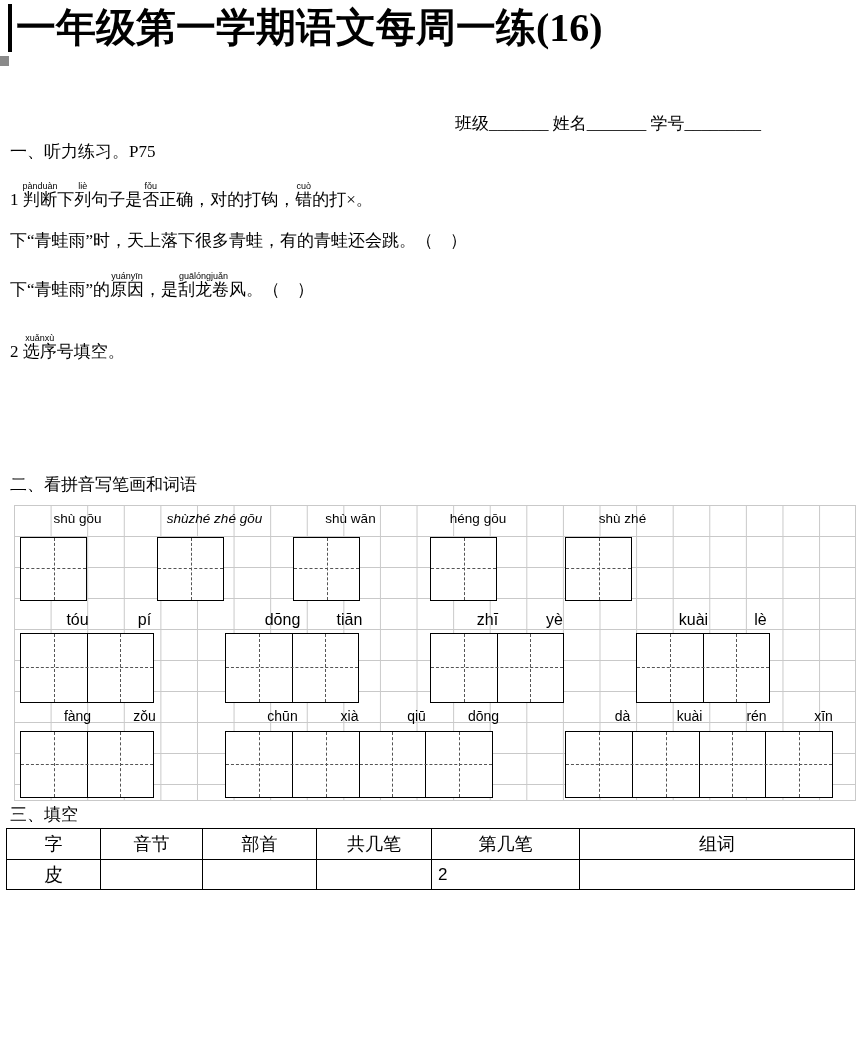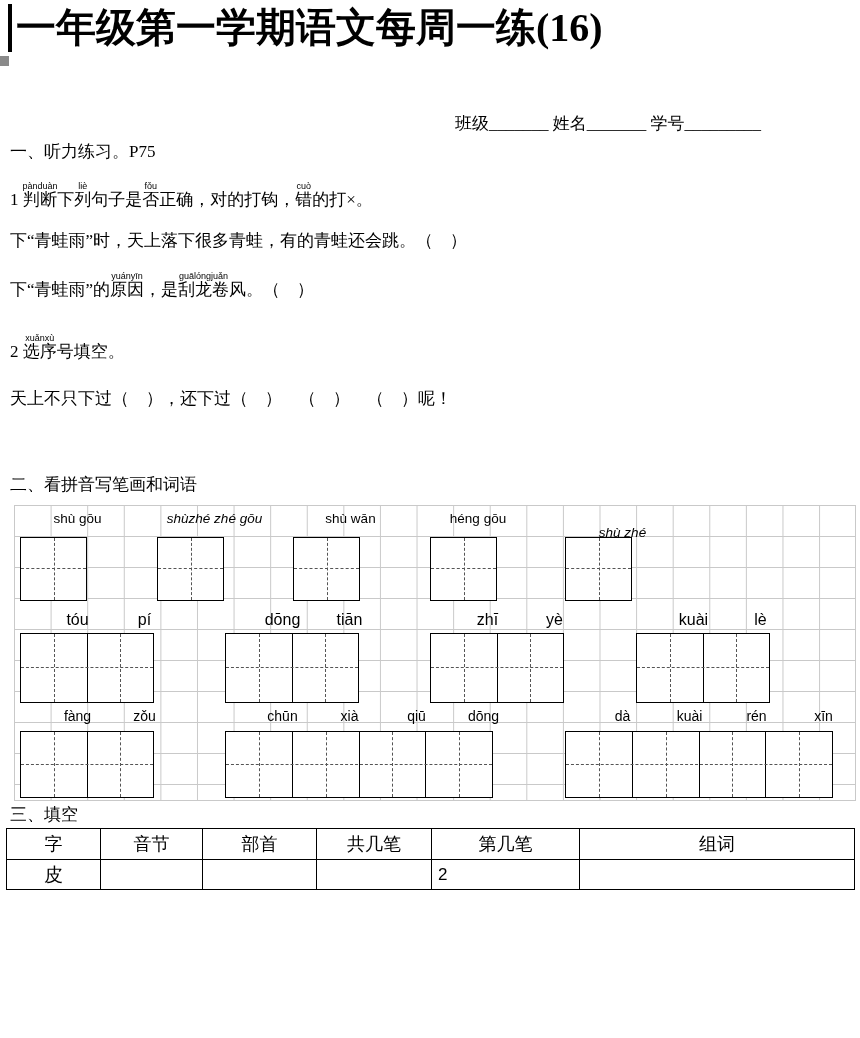--- a/index.html
+++ b/index.html
@@ -54,42 +54,41 @@
   <div class="doc-title">一年级第一学期语文每周一练(16)</div>
 
   <div class="student-line">班级_______  姓名_______  学号_________</div>
 
   <div class="sec-heading" style="top:140px;">一、听力练习。P75</div>
 
   <div class="tline" style="top:158px;margin-top:24px;"><span>1 </span><ruby><span>判断</span><rt>pànduàn</rt></ruby><span>下</span><ruby><span>列</span><rt>liè</rt></ruby><span>句子是</span><ruby><span>否</span><rt>fǒu</rt></ruby><span>正确，对的打钩，</span><ruby><span>错</span><rt>cuò</rt></ruby><span>的打×。</span></div>
   <div class="tline" style="top:272px;"><span>下“青蛙雨”的</span><ruby><span>原因</span><rt>yuányīn</rt></ruby><span>，是</span><ruby><span>刮龙卷</span><rt>guālóngjuǎn</rt></ruby><span>风。（　）</span></div>
   <div class="tline" style="top:230px;"><span>下“青蛙雨”时，天上落下很多青蛙，有的青蛙还会跳。（　）</span></div>
   <div class="tline" style="top:334px;"><span>2 </span><ruby><span>选序</span><rt>xuǎnxù</rt></ruby><span>号填空。</span></div>
-  <div class="tline" style="top:388px;"><span>天上不只下过（　），还下过（　）　（　）　（　）呢！</span></div>
 
   <div class="sec-heading" style="top:473px;">二、看拼音写笔画和词语</div>
 
   <div class="wgrid" id="wgrid">
       <span class="plabel pl-0" style="left: 39.5px; top: 6px;">shù gōu</span>
       <div class="wbox" style="left: 6px; top: 32px; width: 67px; height: 64px;">
         <div class="sq"></div>
       </div>
       <span class="plabel pl-0" style="left: 176.5px; top: 6px; font-style: italic;">shùzhé zhé gōu</span>
       <div class="wbox" style="left: 143px; top: 32px; width: 67px; height: 64px;">
         <div class="sq"></div>
       </div>
       <span class="plabel pl-0" style="left: 312.5px; top: 6px;">shù wān</span>
       <div class="wbox" style="left: 279px; top: 32px; width: 67px; height: 64px;">
         <div class="sq"></div>
       </div>
       <span class="plabel pl-0" style="left: 440px; top: 6px;">héng gōu</span>
       <div class="wbox" style="left: 416px; top: 32px; width: 67px; height: 64px;">
         <div class="sq"></div>
       </div>
-      <span class="plabel pl-0" style="left: 584.5px; top: 20px; font-style: italic;">shù zhé</span>
+      <span class="plabel pl-0" style="left: 584.5px; top: 6px;">shù zhé</span>
       <div class="wbox" style="left: 551px; top: 32px; width: 67px; height: 64px;">
         <div class="sq"></div>
       </div>
       <span class="plabel pl-1" style="left: 39.5px; top: 106px;">tóu</span>
       <span class="plabel pl-1" style="left: 106.5px; top: 106px;">pí</span>
       <div class="wbox" style="left: 6px; top: 128px; width: 134px; height: 70px;">
         <div class="sq"></div>
         <div class="sq"></div>
       </div>
       <span class="plabel pl-1" style="left: 244.5px; top: 106px;">dōng</span>

